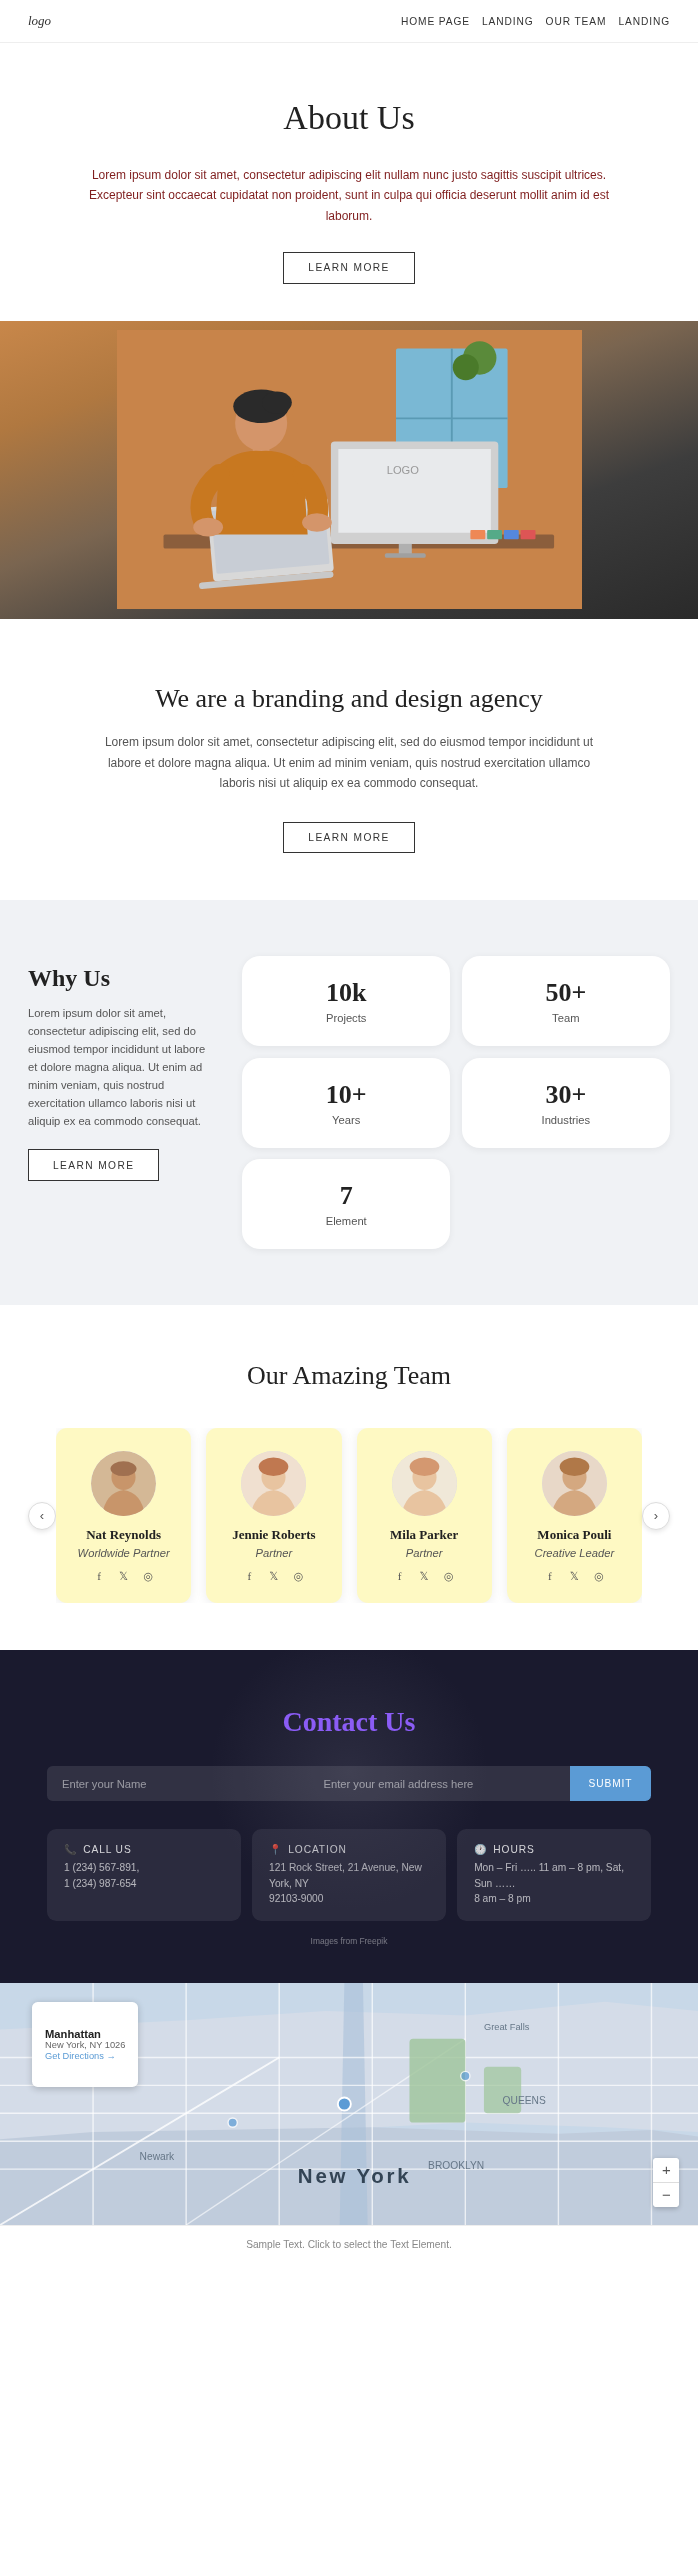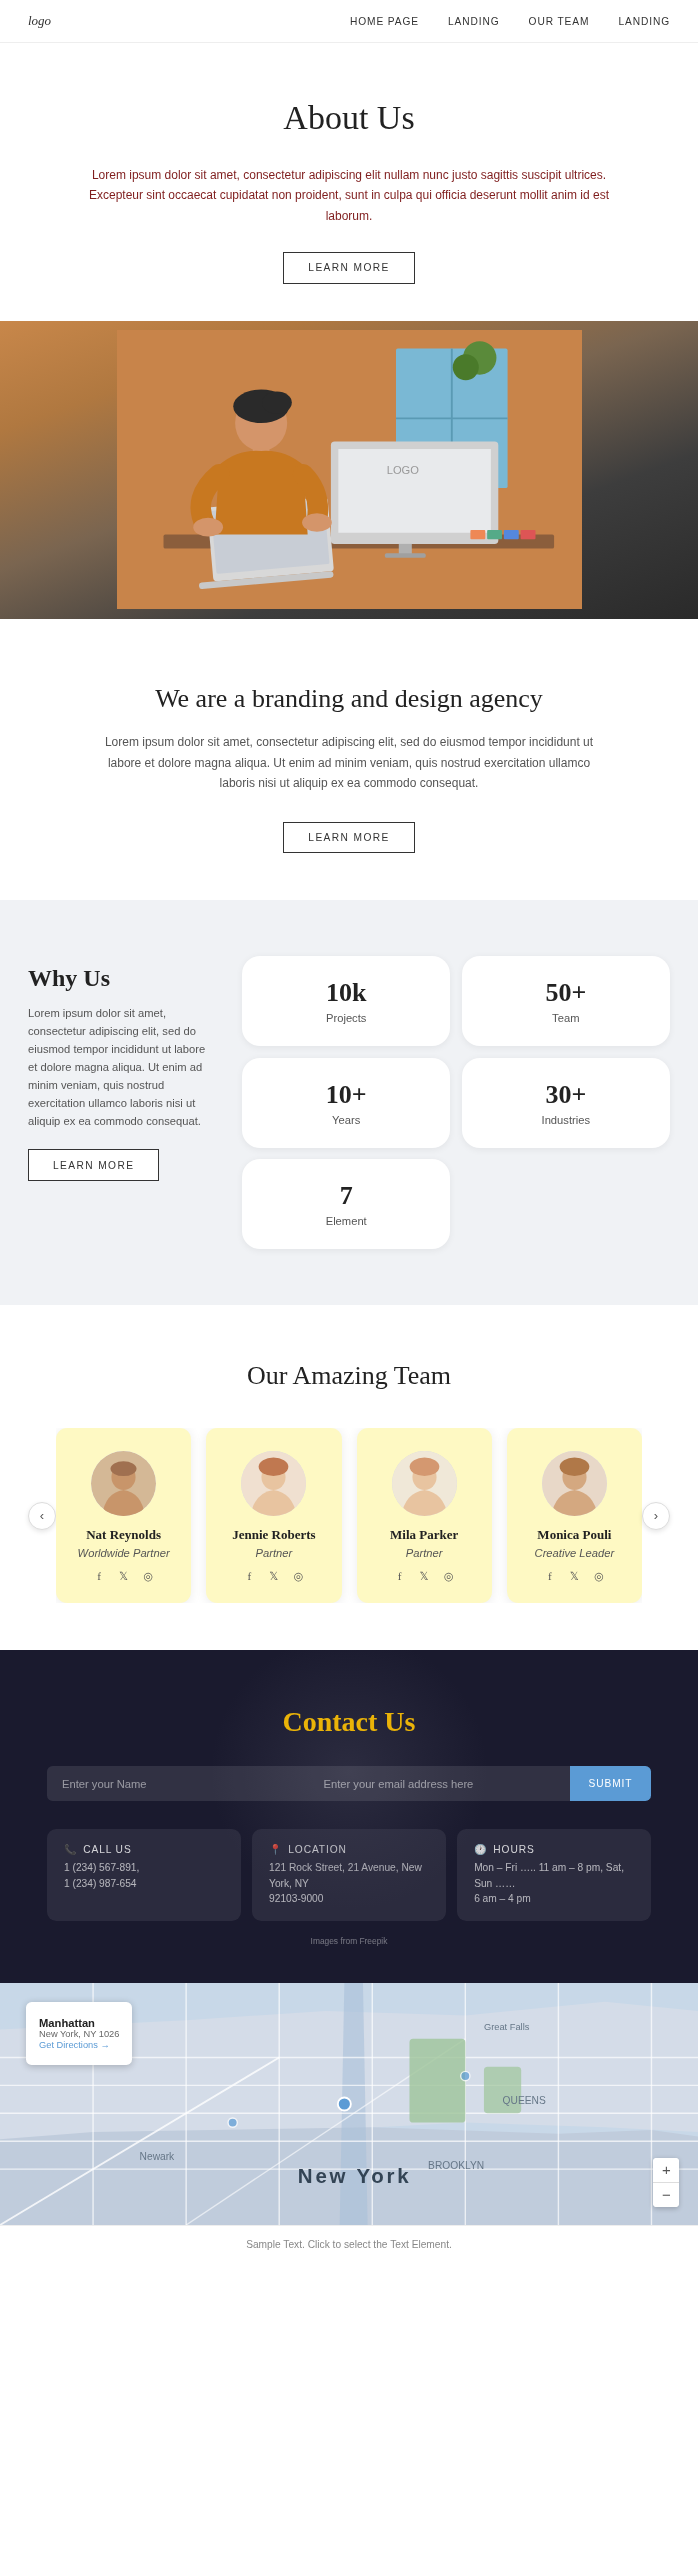--- a/index.html
+++ b/index.html
@@ -4,21 +4,21 @@
   <style>
     * { box-sizing: border-box; margin: 0; padding: 0; }
     body { font-family: 'Georgia', serif; color: #222; background: #fff; width: 698px; }
 
     
     nav {
       display: flex; align-items: center; justify-content: space-between;
       padding: 13px 28px; border-bottom: 0.9px solid #eee;
     }
     .nav-logo { font-size: 13px; color: #333; font-style: italic; }
-    .nav-links { display: flex; gap: 29px; }
+    .nav-links { display: flex; gap: 12px; }
     .nav-links a {
       font-size: 10.2px; text-decoration: none; color: #333;
       text-transform: uppercase; letter-spacing: 0.9px; font-family: sans-serif;
     }
 
     
     .about-section {
       text-align: center; padding: 56px 74px 37px;
     }
     .about-section h1 { font-size: 34px; font-weight: normal; margin-bottom: 28px; }
@@ -101,21 +101,21 @@
     
     .contact-section {
       background: #1a1a2e; padding: 56px 47px 37px; text-align: center;
       position: relative; overflow: hidden;
     }
     .contact-bg-shape {
       position: absolute; top: -18.6px; left: 50%; transform: translateX(-50%);
       width: 279px; height: 279px; border-radius: 50%;
       background: radial-gradient(circle, rgba(70,70,90,0.4) 0%, transparent 70%);
     }
-    .contact-section h2 { font-size: 28px; color: #eab308; margin-bottom: 28px; position: relative; }
+    .contact-section h2 { font-size: 28px; color: #8b5cf6; margin-bottom: 28px; position: relative; }
     .contact-form { display: flex; gap: 0; margin-bottom: 28px; position: relative; }
     .contact-input {
       flex: 1; padding: 11.2px 15px; border: none; background: rgba(255,255,255,0.1);
       color: #fff; font-size: 11.2px; outline: none;
     }
     .contact-input::placeholder { color: rgba(255,255,255,0.5); }
     .contact-input:first-child { border-radius: 5.6px 0 0 5.6px; }
     .contact-btn {
       padding: 11.2px 18.6px; background: #5b9bd5; color: #fff; border: none;
       font-size: 10.2px; letter-spacing: 0.9px; cursor: pointer; text-transform: uppercase;
@@ -137,22 +137,22 @@
     
     .map-section {
       height: 242px; background: #c8d8e8; position: relative; overflow: hidden;
     }
     .map-bg {
       width: 100%; height: 100%;
       background: linear-gradient(180deg, #d4e4f4 0%, #b8ccdc 40%, #a8bccb 100%);
       position: relative;
     }
     .map-info-box {
-      position: absolute; top: 18.6px; left: 26px;
-      background: #fff; border-radius: 5.6px; padding: 15px 13px;
+      position: absolute; top: 18.6px; left: 32px;
+      background: #fff; border-radius: 5.6px; padding: 26px 13px;
       font-size: 10.2px; box-shadow: 0 1.9px 7.4px rgba(0,0,0,0.2);
       font-family: sans-serif;
     }
     .map-info-box .city { font-weight: bold; font-size: 11.2px; }
     .map-info-box .addr { color: #666; font-size: 9.3px; }
     .map-info-link { color: #5b9bd5; font-size: 9.3px; }
     .map-zoom {
       position: absolute; bottom: 18.6px; right: 18.6px;
       background: #fff; border-radius: 3.7px; box-shadow: 0 1.9px 5.6px rgba(0,0,0,0.2);
       overflow: hidden;
@@ -388,21 +388,21 @@
         <span>92103-9000</span>
       </p>
     </div>
     <div class="contact-card">
       <div class="contact-card-title">
         <span>🕐</span>
         <span>HOURS</span>
       </div>
       <p>
         <span>Mon – Fri ….. 11 am – 8 pm, Sat, Sun ……</span><br>
-        <span>6 am – 4 pm</span>
+        <span>8 am – 8 pm</span>
       </p>
     </div>
   </div>
   <div class="contact-credit">Images from Freepik</div>
 </section>
 
 <div class="map-section">
   <div class="map-bg">
     
     <svg width="698" height="242" viewBox="0 0 750 260">

